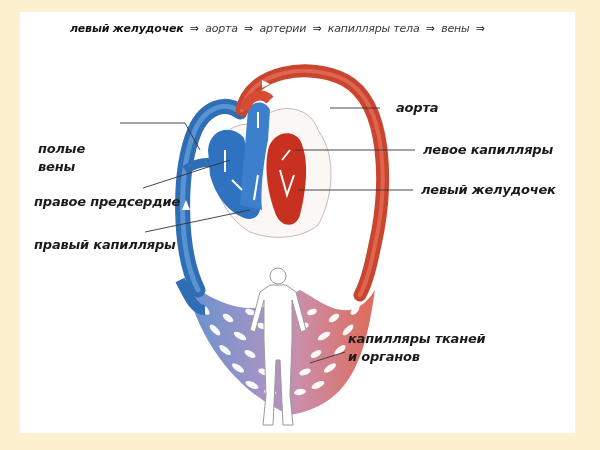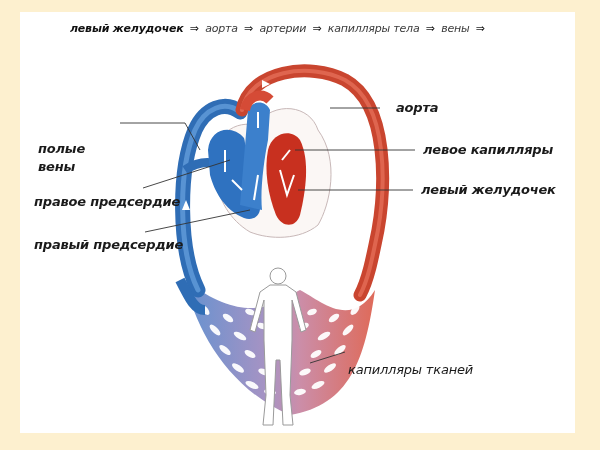--- a/index.html
+++ b/index.html
@@ -140,19 +140,20 @@
     <line x1="298" y1="190" x2="413" y2="190"></line>
     <line x1="310" y1="363" x2="345" y2="352"></line>
   </g>
 </svg>
 
 <div class="label" style="left:38px; top:100px;margin-top:40px;">
   <div>полые</div>
   <div>вены</div>
 </div>
 <div class="label" style="left:34px; top:193px;">правое предсердие</div>
-<div class="label" style="left:34px; top:236px;">правый предсердие</div>
+<div class="label" style="left:34px; top:236px;">правый капилляры</div>
 <div class="label" style="left:396px; top:99px;">аорта</div>
 <div class="label" style="left:423px; top:141px;">левое капилляры</div>
 <div class="label" style="left:421px; top:181px;">левый желудочек</div>
-<div class="label" style="left:348px; top:361px; font-weight:normal;">
+<div class="label" style="left:348px; top:330px; font-weight:bold;">
   <div>капилляры тканей</div>
+  <div>и органов</div>
 </div>
 
 </body></html>

